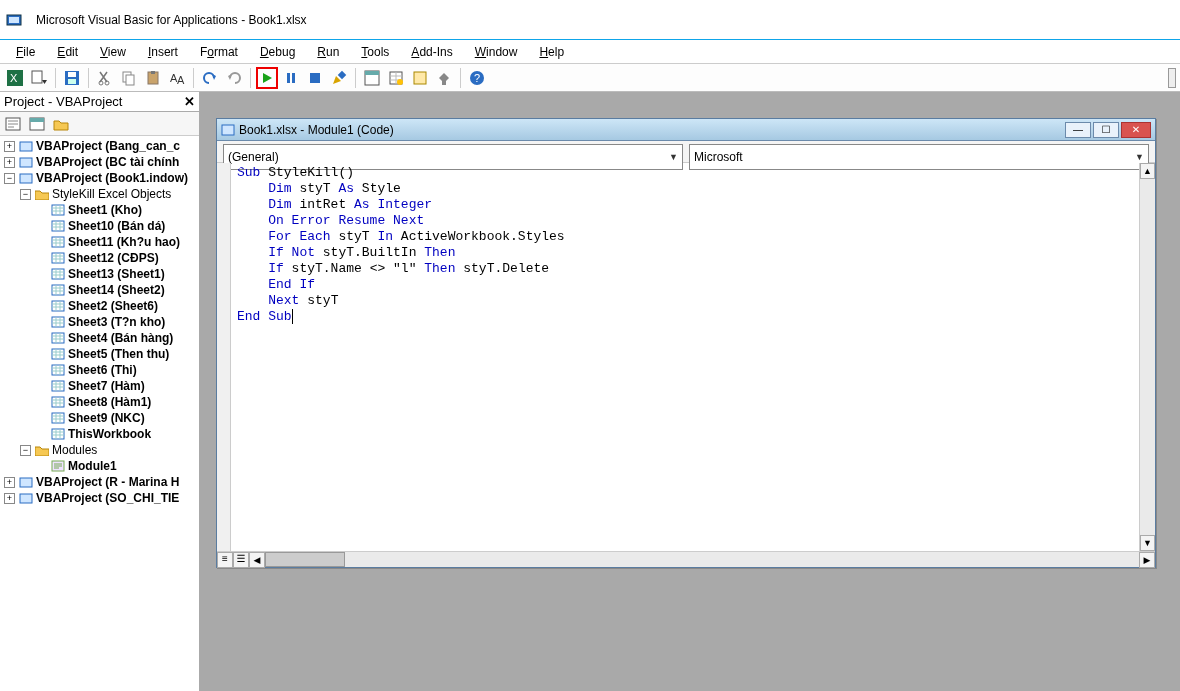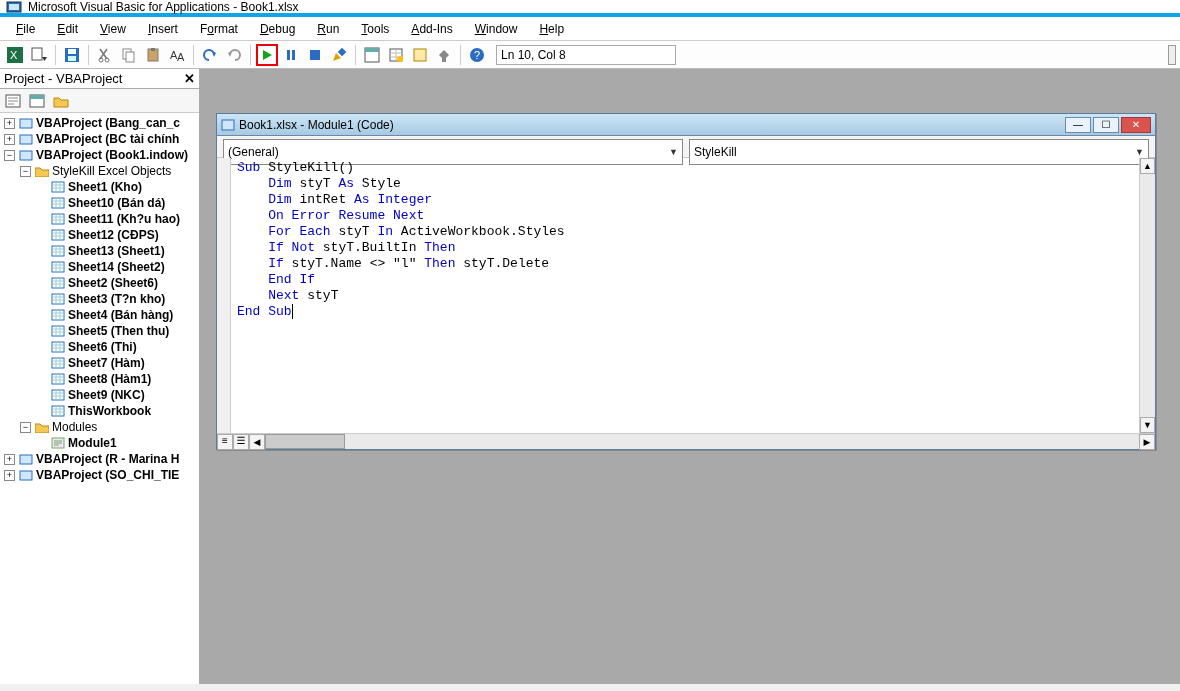--- a/index.html
+++ b/index.html
@@ -1,17 +1,17 @@
 <!DOCTYPE html>
 <html><head>
 <meta charset="utf-8">
 <style>
   * { box-sizing: border-box; margin: 0; padding: 0; }
   body { font-family: "Segoe UI", Tahoma, sans-serif; font-size: 12px; background: #f0f0f0; overflow: hidden; width:1180px; height:691px; }
-  .titlebar { height:17px; background:#fff; border-bottom:4px solid #0ea5e9; display:flex; align-items:center; padding:0 6px; gap:6px; }
+  .titlebar { height:40px; background:#fff; border-bottom:1px solid #0ea5e9; display:flex; align-items:center; padding:0 6px; gap:14px; }
   .titlebar .vb-icon { width:16px; height:16px; }
   .menubar { height:24px; background:#fff; border-bottom:1px solid #ccc; display:flex; align-items:center; padding:0 6px; gap:2px; }
   .menubar .mitem { padding:2px 10px; cursor:default; }
   .menubar .mitem .u { text-decoration:underline; }
   .toolbar { height:28px; background:#fdfdfd; border-bottom:1px solid #bbb; display:flex; align-items:center; padding:0 4px; gap:2px; }
   .tbtn { width:22px; height:22px; display:flex; align-items:center; justify-content:center; border:1px solid transparent; }
   .tsep { width:1px; height:20px; background:#ccc; margin:0 3px; }
   .run-highlight { border:2px solid #e00 !important; padding:1px; }
   .pos-combo { width:180px; height:20px; border:1px solid #aaa; background:#fff; margin-left:6px; padding:0 4px; display:flex; align-items:center; justify-content:space-between; }
   .toolbar-end { margin-left:auto; display:flex; align-items:center; }
@@ -23,21 +23,21 @@
   .pane-toolbar { height:24px; border-bottom:1px solid #ccc; display:flex; align-items:center; padding:0 2px; gap:2px; background:#f6f6f6;}
   .tree { flex:1; overflow:auto; padding:2px 0; color:#000;}
   .tree-row { display:flex; align-items:center; height:16px; white-space:nowrap; }
   .tree-row .exp { width:11px; height:11px; border:1px solid #888; font-size:9px; line-height:9px; text-align:center; margin-right:3px; cursor:default; background:#fff;}
   .tree-row .exp.blank { border:none; }
   .tree-row .ic { width:16px; height:14px; margin-right:2px; display:flex; align-items:center; justify-content:center;}
   .tree-row .lbl { font-size:12px; }
   .tree-row.bold .lbl { font-weight:bold; }
   .ind1 { padding-left:4px;} .ind2{padding-left:20px;} .ind3{padding-left:36px;font-weight:bold;}
   .mdi-area { flex:1; background:#a9a9a9; position:relative; }
-  .code-window { position:absolute; left:16px; top:44px; width:940px; height:337px; background:#fff; border:1px solid #5a7ca0; box-shadow:1px 1px 0 #888; display:flex; flex-direction:column;}
+  .code-window { position:absolute; left:16px; top:26px; width:940px; height:450px; background:#fff; border:1px solid #5a7ca0; box-shadow:1px 1px 0 #888; display:flex; flex-direction:column;}
   .cw-title { height:22px; background:linear-gradient(#cde6f7,#a6c9e2); border-bottom:1px solid #6b8aab; display:flex; align-items:center; padding:0 4px; gap:4px; }
   .cw-title .ttl { flex:1; font-size:12px; }
   .cw-title .winbtns { display:flex; gap:2px;}
   .winbtn { width:26px; height:16px; border:1px solid #6b8aab; background:#e9f2fb; display:flex; align-items:center; justify-content:center; font-size:10px;}
   .winbtn.close { background:#d9534f; color:#fff; border-color:#a33; width:30px;}
   .cw-combos { height:22px; display:flex; gap:6px; padding:3px 6px; background:#f4f4f4; border-bottom:1px solid #ccc;}
   .cw-combo { flex:1; height:18px; border:1px solid #888; background:#fff; display:flex; align-items:center; justify-content:space-between; padding:12px 4px; font-size:12px;}
   .cw-combo .arrow { font-size:9px; color:#333; }
   .code-body { flex:1; display:flex; position:relative; }
   .code-gutter { width:14px; background:#f0f0f0; border-right:1px solid #ccc; }
@@ -188,23 +188,20 @@
         <rect x="6" y="10" width="4" height="5" fill="#888"></rect>
       </svg>
     </div>
   <div class="tsep"></div>
   <div class="tbtn">
       <svg width="16" height="16">
         <circle cx="8" cy="8" r="7" fill="#2a6cc2"></circle>
         <text x="5" y="12" fill="#fff" font-size="11" font-family="Arial">?</text>
       </svg>
     </div>
-  <div class="pos-combo">
-    <span>Ln 10, Col 8</span>
-  </div>
   <div class="toolbar-end">
       <div class="drop"></div>
     </div>
 </div>
 
 <div class="workspace">
 
   <div class="project-pane">
     <div class="pane-title">
       <span>Project - VBAProject</span>
@@ -472,21 +469,21 @@
           <div class="winbtn">☐</div>
           <div class="winbtn close">✕</div>
         </div>
       </div>
       <div class="cw-combos">
         <div class="cw-combo">
             <span>(General)</span>
             <span class="arrow">▼</span>
           </div>
         <div class="cw-combo">
-            <span>StyleKill</span>
+            <span>Microsoft</span>
             <span class="arrow">▼</span>
           </div>
       </div>
       <div class="code-body">
         <div class="code-gutter"></div>
         <div class="code-text"><span class="kw">Sub</span><span> StyleKill()</span>
 <span class="kw">    Dim</span><span> styT </span><span class="kw">As</span><span> Style</span>
 <span class="kw">    Dim</span><span> intRet </span><span class="kw">As Integer</span>
 <span class="kw">    On Error Resume Next</span>
 <span class="kw">    For Each</span><span> styT </span><span class="kw">In</span><span> ActiveWorkbook.Styles</span>

